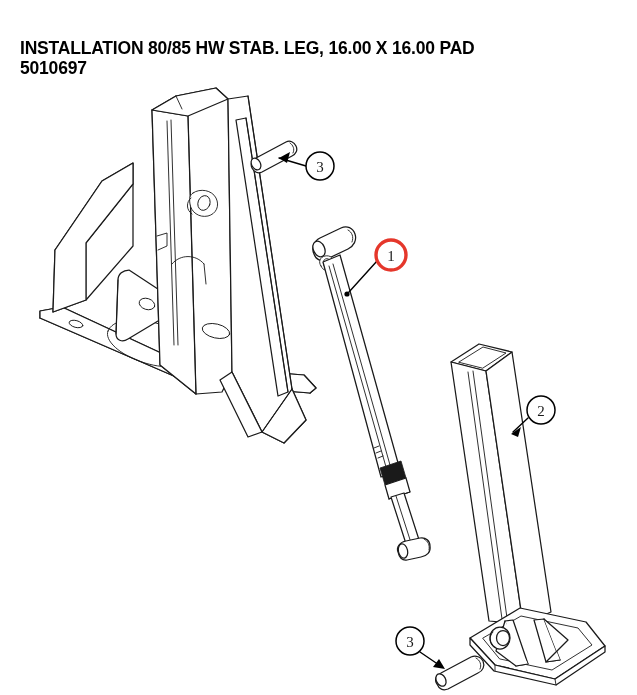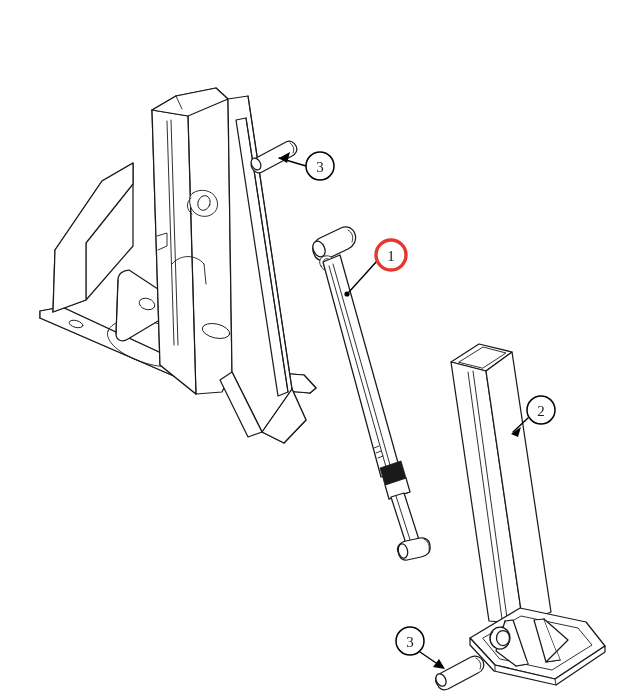--- a/index.html
+++ b/index.html
@@ -101,20 +101,22 @@
     text-anchor: middle;
     dominant-baseline: central;
   }
 </style>
 </head>
 <body>
 
 <div id="sheet">
 
   <div id="title-block">
+    <div class="title-line">INSTALLATION 80/85 HW STAB. LEG, 16.00 X 16.00 PAD</div>
+    <div class="title-line">5010697</div>
   </div>
 
   <svg id="drawing" viewBox="0 0 637 695">
 
     <g>
 
       <path class="face" d="M 40 318 L 190 383 L 310 393 L 300 381 L 186 372 L 53 312 Z"></path>
       <path class="face" d="M 40 318 L 53 312 L 186 372 L 300 381 L 310 393 L 316 388
                              L 304 375 L 189 366 L 62 307 L 40 311 Z"></path>
 

